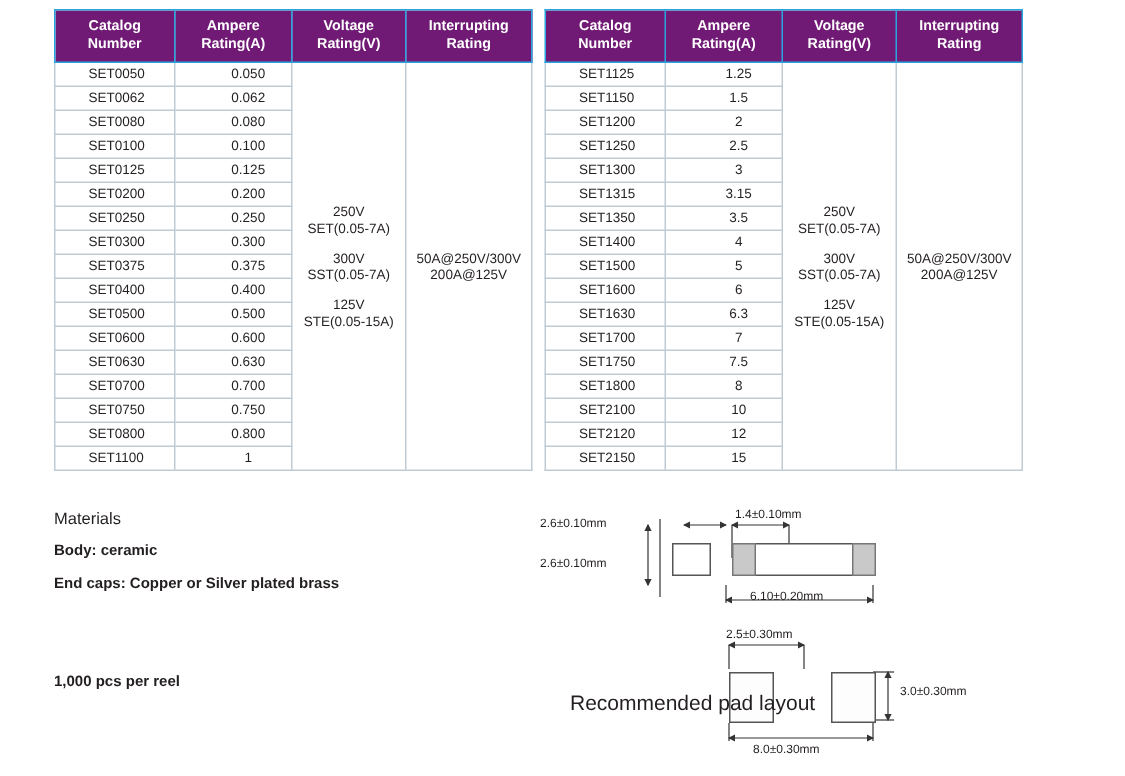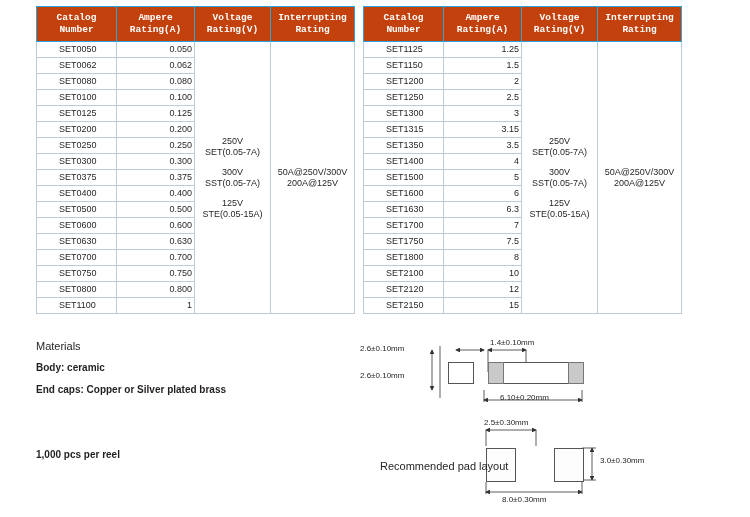--- a/index.html
+++ b/index.html
@@ -26,47 +26,46 @@
     left: 36px;
     top: 6px;
     display: flex;
     gap: 8px;
   }
   table.spec {
     border-collapse: collapse;
     table-layout: fixed;
   }
   table.spec th {
-    background: #c2410c;
+    background: #701a75;
     color: #ffffff;
     font-size: 9.5px;
     font-weight: bold;
     line-height: 12px;
     padding: 5px 2px;
     border: 1px solid #2aa4dc;
     text-align: center;
     vertical-align: middle;
-    font-family: Liberation Mono, monospace;
   }
   table.spec td {
     font-size: 9px;
     line-height: 11px;
     height: 15px;
     border: 1px solid #bfcbd4;
     text-align: center;
     vertical-align: middle;
     color: #231f20;
     padding: 0 2px;
   }
   table.spec td.cat {
     text-align: left;
     padding-left: 22px;
   }
   table.spec td.amp {
-    text-align: right;
+    text-align: center;
     padding-left: 22px;
   }
   td.merged {
     vertical-align: middle;
     text-align: center;
     font-size: 9px;
     line-height: 14px;
     padding: 0 3px;
   }
   .vcell-lines div { white-space: nowrap; }
@@ -444,16 +443,16 @@
     <div class="pad" style="left:126px; top:110px; width:28px; height:32px;"></div>
     <div class="pad" style="left:194px; top:110px; width:28px; height:32px;"></div>
 
     <div class="dim-text" style="left:0px; top:6px;">2.6±0.10mm</div>
     <div class="dim-text" style="left:0px; top:33px;">2.6±0.10mm</div>
     <div class="dim-text" style="left:130px; top:0px;">1.4±0.10mm</div>
     <div class="dim-text" style="left:140px; top:55px;">6.10±0.20mm</div>
     <div class="dim-text" style="left:124px; top:80px;">2.5±0.30mm</div>
     <div class="dim-text" style="left:240px; top:118px;">3.0±0.30mm</div>
     <div class="dim-text" style="left:142px; top:157px;">8.0±0.30mm</div>
-    <div class="dim-text" style="left:20px; top:122px; font-size:11px;">Recommended pad layout</div>
+    <div class="dim-text" style="left:20px; top:122px; font-size:14px;">Recommended pad layout</div>
   </div>
 
 </div>
 
 </body></html>

